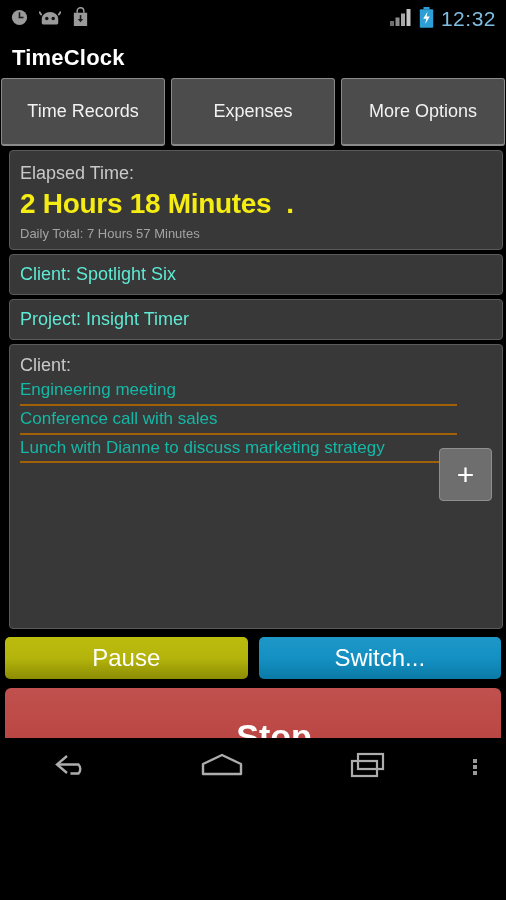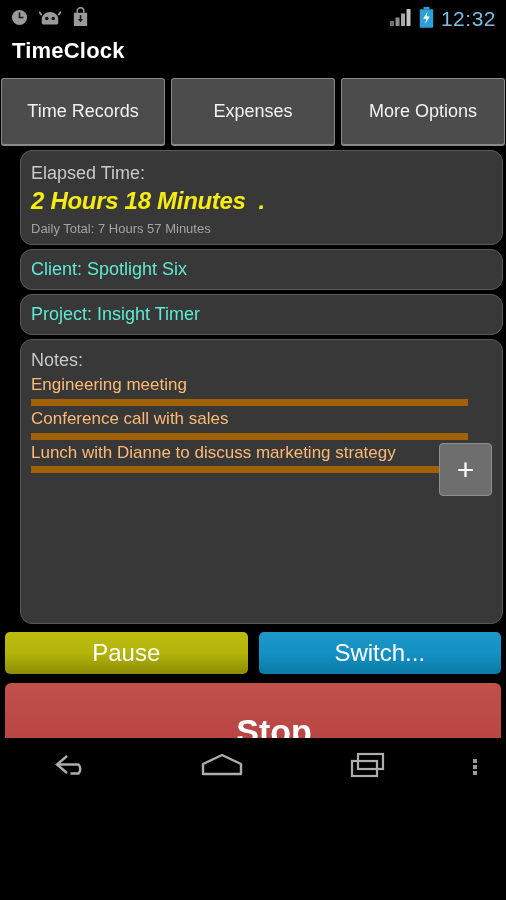--- a/index.html
+++ b/index.html
@@ -19,62 +19,62 @@
     background: #000;
   }
   .status-left { display: flex; align-items: center; gap: 10px; }
   .status-right { margin-left: auto; display: flex; align-items: center; gap: 7px; }
   .status-time {
     color: #7fbde0; font-size: 21px; letter-spacing: 0.5px;
     font-family: "Liberation Sans", sans-serif;
   }
 
   
-  .actionbar { height: 40px; display: flex; padding-left: 12px; }
+  .actionbar { height: 40px; display: flex; align-items: center; padding-left: 12px; }
   .app-title { color: #ffffff; font-size: 22px; font-weight: bold; letter-spacing: .2px; }
 
   
   .tabbar { display: flex; height: 68px; padding: 0 1px; gap: 6px; }
   .tab {
     flex: 1; display: flex; align-items: center; justify-content: center;
     background: #4c4c4c;
     border: 1px solid #8a8a8a;
     border-bottom: 2px solid #8a8a8a;
     border-radius: 3px;
     color: #f2f2f2; font-size: 18px;
   }
 
   
   .panel {
     background: #383838;
     border: 1px solid #5a5a5a;
-    border-radius: 12px;
-    margin: 4px 3px 0 20px;
+    border-radius: 4px;
+    margin: 4px 3px 0 9px;
   }
 
   .elapsed { padding: 12px 10px 8px 10px; }
   .elapsed-label { color: #c9c9c9; font-size: 18px; margin-bottom: 2px; }
   .elapsed-value {
-    color: #f5ec13; font-size: 24px; font-weight: bold;
-    letter-spacing: -0.3px; line-height: 1.25; white-space: pre; font-style: italic;
+    color: #f5ec13; font-size: 28px; font-weight: bold;
+    letter-spacing: -0.3px; line-height: 1.25; white-space: pre;
   }
   .elapsed-total { color: #a3a3a3; font-size: 13px; margin-top: 5px; }
 
   .inforow { padding: 9px 10px; color: #5eead4; font-size: 18px; }
 
   
   .notes {
     position: relative; height: 285px; padding: 10px 10px 0 10px; overflow: hidden;
   }
   .notes-label { color: #c9c9c9; font-size: 18px; margin-bottom: 1px; }
   .note-list { width: 437px; }
   .note-item {
-    color: #fdba74; font-size: 17px; line-height: 1.28;
+    color: #14b8a6; font-size: 17px; line-height: 1.28;
     padding: 2px 0 3px 0;
-    border-bottom: 7px solid #a16207;
+    border-bottom: 2px solid #a16207;
   }
   .add-note-btn {
     position: absolute; right: 10px; top: 103px;
     width: 53px; height: 53px;
     background: #6e6e6e; border: 1px solid #8f8f8f; border-radius: 4px;
     display: flex; align-items: center; justify-content: center;
   }
   .plus-glyph { color: #ffffff; font-size: 30px; line-height: 1; font-weight: 500; }
 
   
@@ -178,21 +178,21 @@
 
   <div class="panel inforow">
     <span>Client: Spotlight Six</span>
   </div>
 
   <div class="panel inforow">
     <span>Project: Insight Timer</span>
   </div>
 
   <div class="panel notes">
-    <div class="notes-label">Notes:</div>
+    <div class="notes-label">Client:</div>
     <div class="note-list">
       <div class="note-item">Engineering meeting</div>
       <div class="note-item">Conference call with sales</div>
       <div class="note-item">Lunch with Dianne to discuss marketing strategy</div>
     </div>
     <div class="add-note-btn">
       <span class="plus-glyph">+</span>
     </div>
   </div>
 

